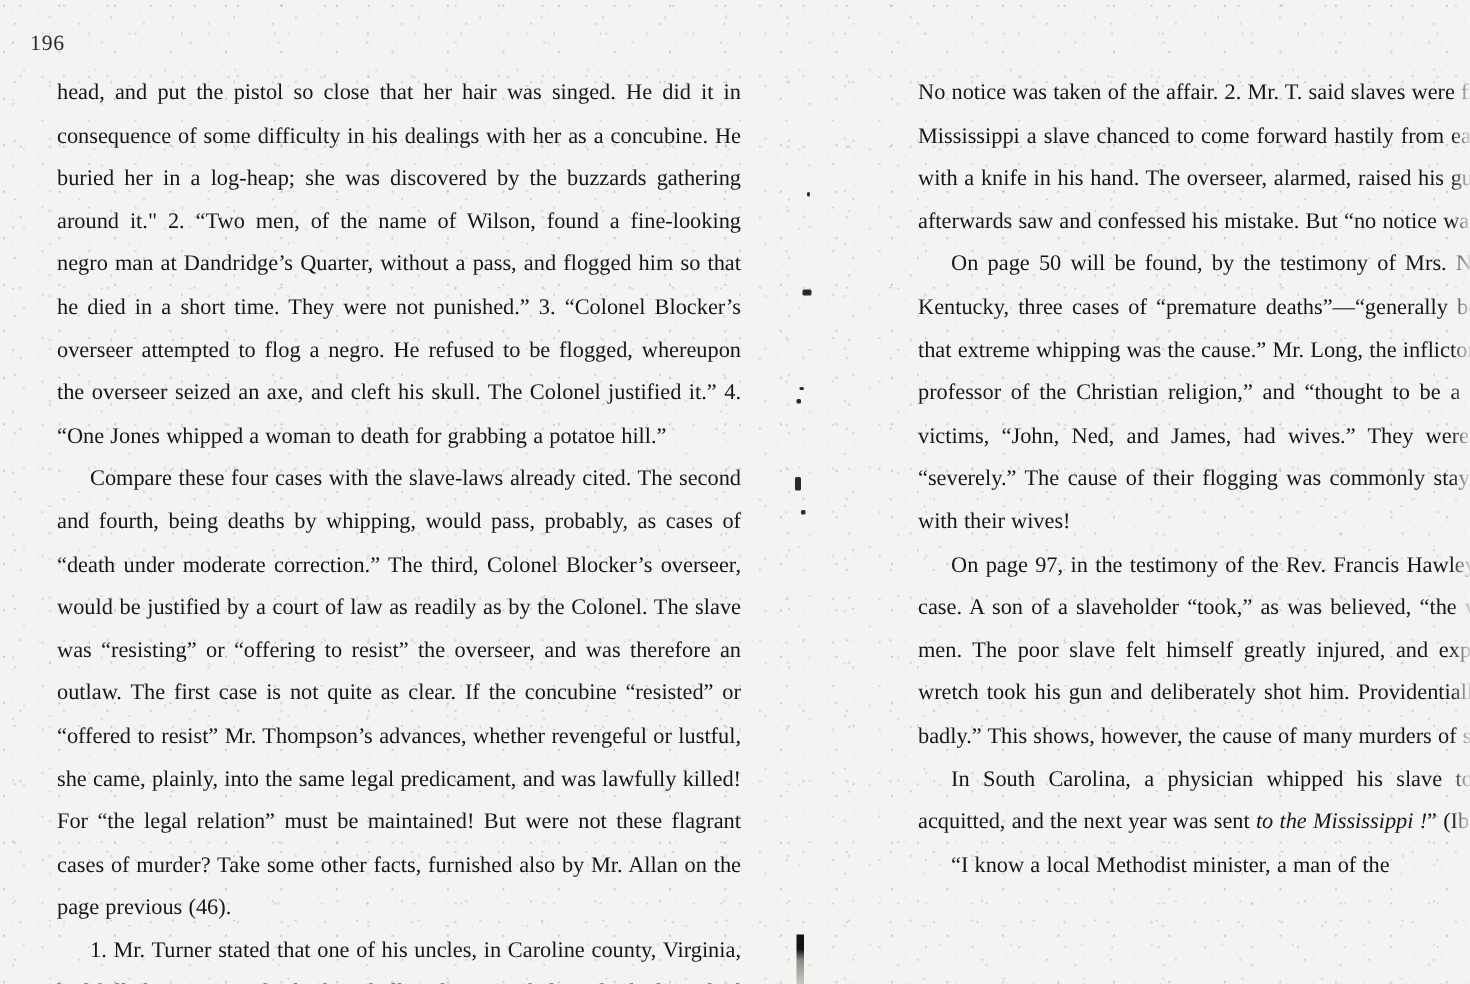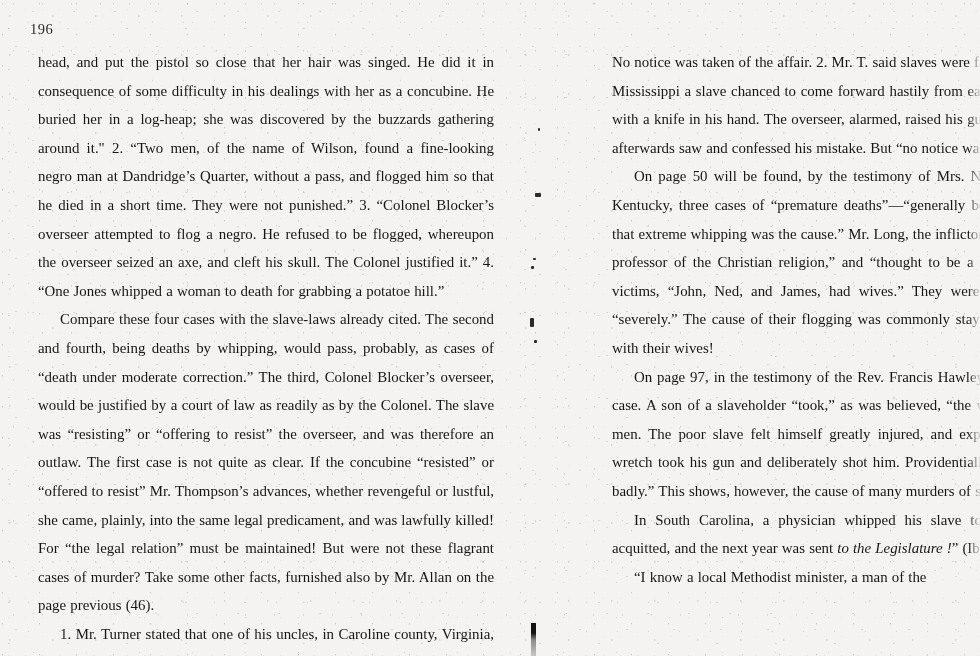--- a/index.html
+++ b/index.html
@@ -66,21 +66,21 @@
     text-transform: uppercase;
     color: #2b2a28;
     white-space: nowrap;
   }
   .page-left .running-head  { text-align: left;  padding-left: 106px; }
   .page-right .running-head { text-align: left;  padding-left: 104px; }
 
   .folio {
     position: absolute;
     top: 21px;
-    left: 30px;
+    left: 20px;
     font-size: 14.5px;
     color: #2b2a28;
     letter-spacing: .5px;
   }
 
   .textblock {
     position: absolute;
     top: 48px;
     font-size: 14.9px;
     line-height: 28.6px;
@@ -148,21 +148,21 @@
       <p>1. Mr. Turner stated that one of his uncles, in Caroline county, Virginia, had killed a woman—broke her skull with an axe-helve: she had insulted her mistress!</p>
     </div>
   </div>
 
   <div class="page page-right">
 
     <div class="textblock">
       <p class="cont">No notice was taken of the affair. 2. Mr. T. said slaves were frequently murdered. 3. In Mississippi a slave chanced to come forward hastily from eating to hear the “orders,” with a knife in his hand. The overseer, alarmed, raised his gun and shot him dead, but afterwards saw and confessed his mistake. But “no notice was taken” of the killing.</p>
       <p>On page 50 will be found, by the testimony of Mrs. Nancy Lowry, a native of Kentucky, three cases of “premature deaths”—“generally believed by the neighbors that extreme whipping was the cause.” Mr. Long, the inflictor and owner, was “a strict professor of the Christian religion,” and “thought to be a very humane man.” The victims, “John, Ned, and James, had wives.” They were flogged frequently and “severely.” The cause of their flogging was commonly staying a little over the time with their wives!</p>
       <p>On page 97, in the testimony of the Rev. Francis Hawley, there is a characteristic case. A son of a slaveholder “took,” as was believed, “the wife of one of the young men. The poor slave felt himself greatly injured, and expostulated with him. The wretch took his gun and deliberately shot him. Providentially, he only wounded him badly.” This shows, however, the cause of many murders of slaves.</p>
-      <p>In South Carolina, a physician whipped his slave to death, “was tried and acquitted, and the next year was sent <em>to the Legislature !</em>”   (Ib., p. 173.)</p>
+      <p>In South Carolina, a physician whipped his slave to death, “was tried and acquitted, and the next year was sent <em>to the Mississippi !</em>”   (Ib., p. 173.)</p>
       <p>“I know a local Methodist minister, a man of the</p>
     </div>
   </div>
 
   <div class="gutter-speck" style="left:535px; top:193px; width:6px; height:4px;"></div>
   <div class="gutter-speck" style="left:533px; top:258px; width:3px; height:2px;"></div>
   <div class="gutter-speck" style="left:531px; top:266px; width:3px; height:3px;"></div>
   <div class="gutter-speck" style="left:530px; top:318px; width:4px; height:9px;"></div>
   <div class="gutter-speck" style="left:534px; top:340px; width:3px; height:3px;"></div>
   <div class="gutter-speck" style="left:538px; top:128px; width:2px; height:3px;"></div>

